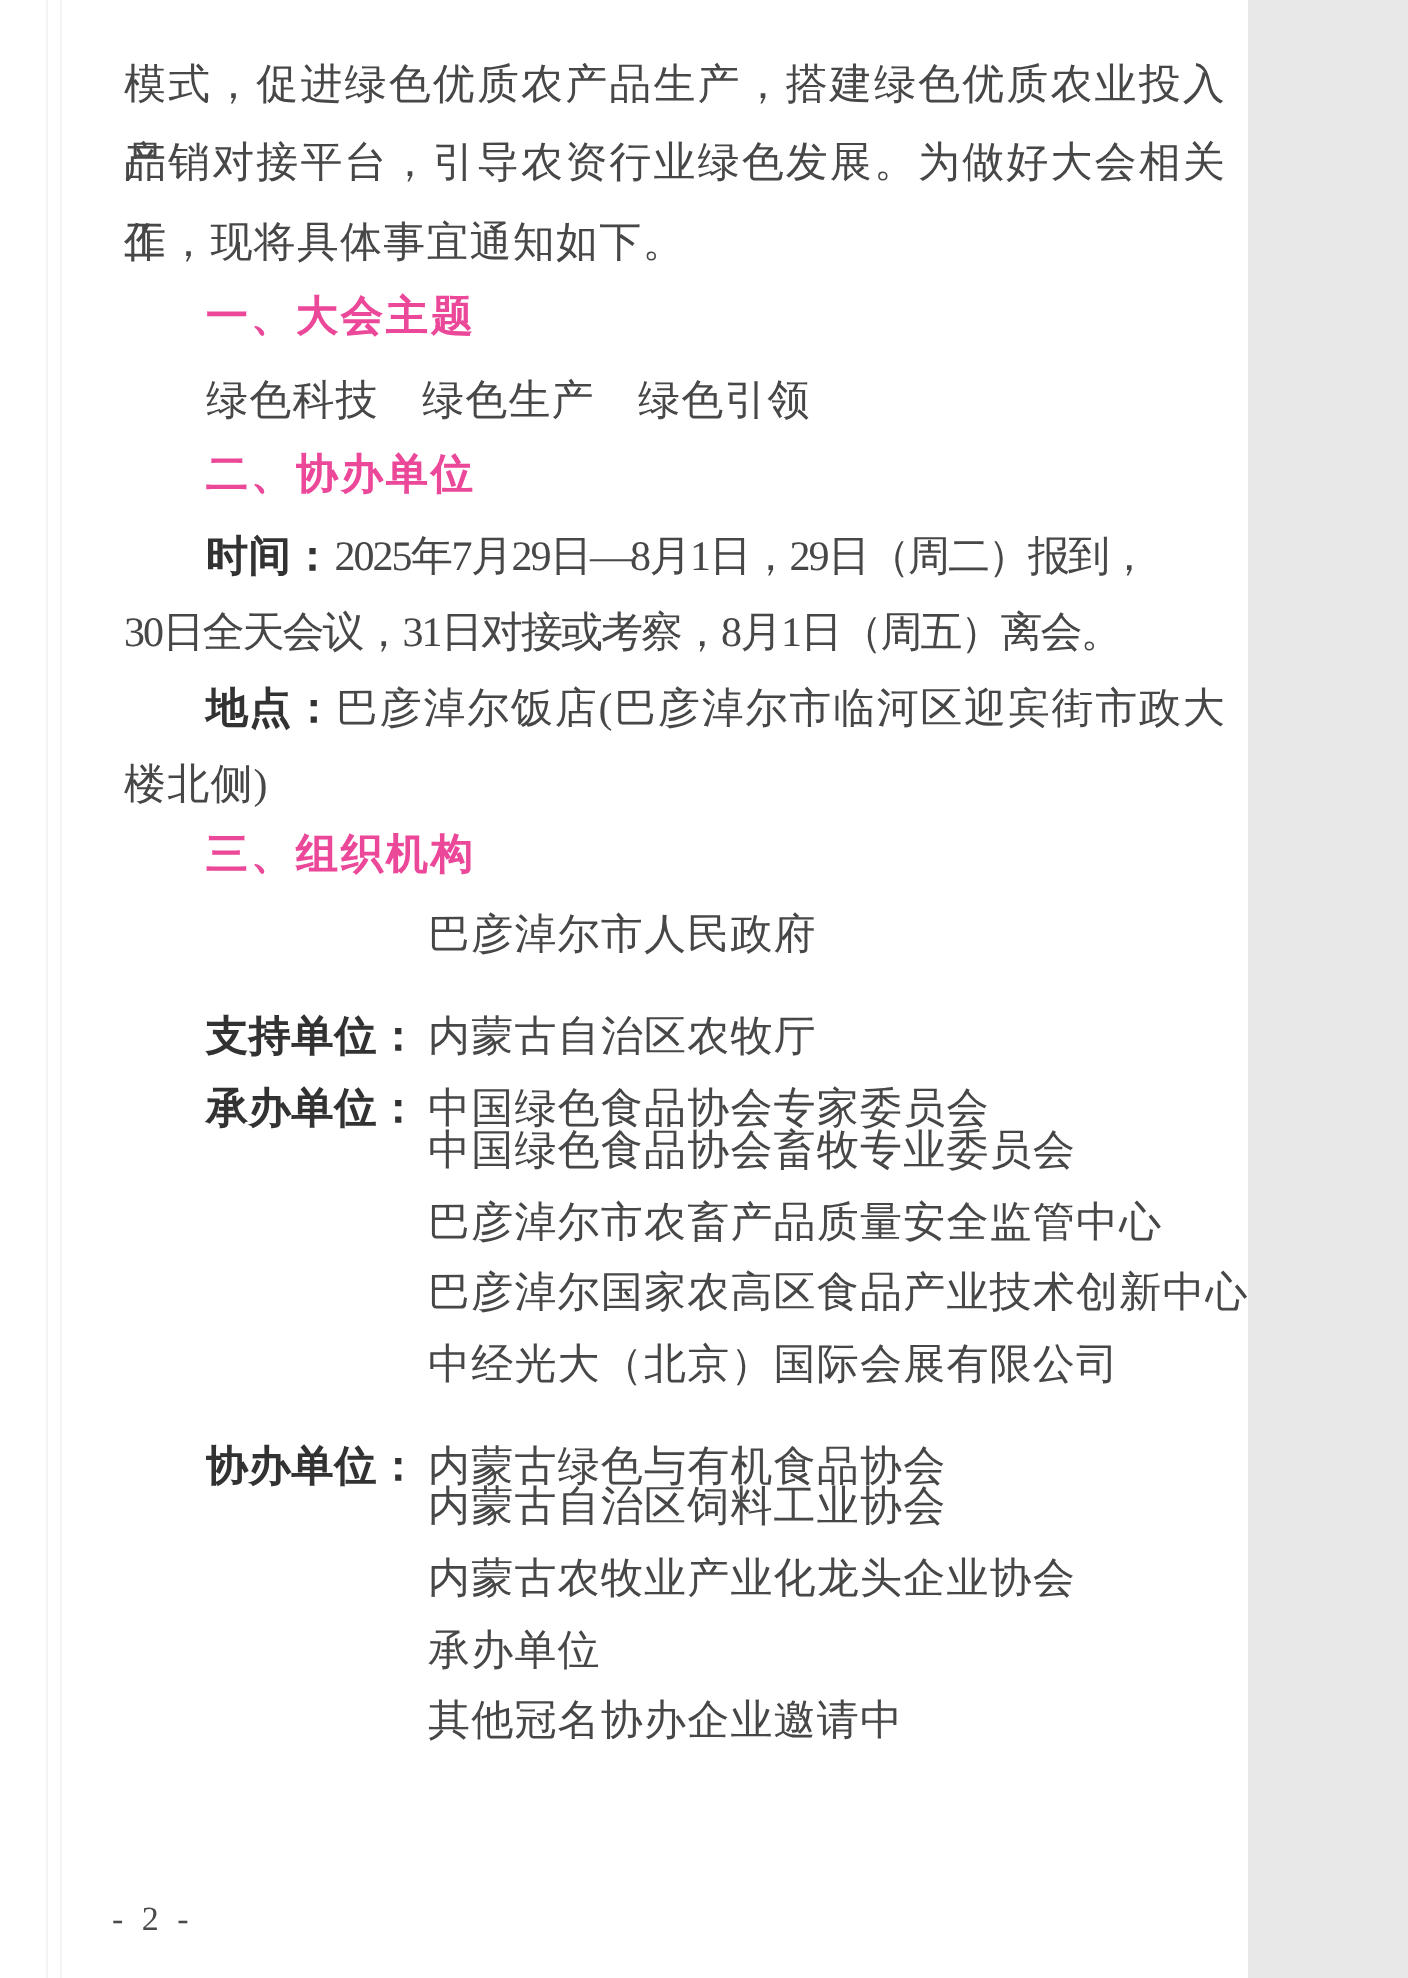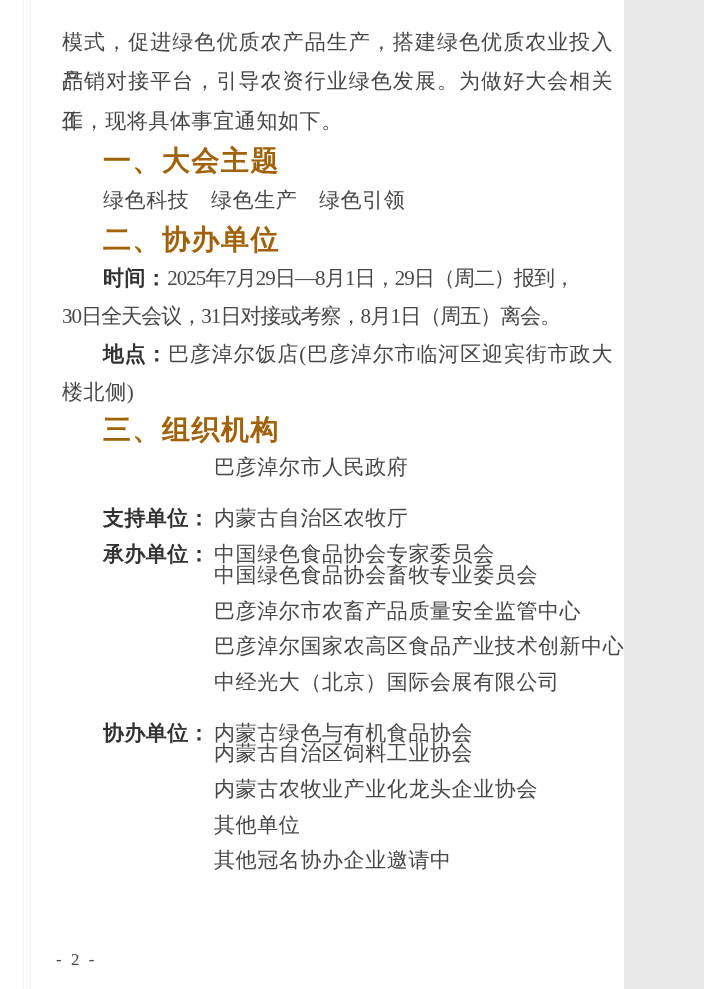--- a/index.html
+++ b/index.html
@@ -18,25 +18,25 @@
   .sec-b .line{height:38px;line-height:38px;}
   .sec-c .line{height:36px;line-height:36px;}
   .sec-d .line{height:35.7px;line-height:35.7px;}
   .body-text{
     font-family:"Liberation Serif","DejaVu Serif",serif;
     font-size:21px;
     letter-spacing:0.6px;
     color:#474747;
   }
   .heading{
-    font-family:Liberation Serif, serif;
-    font-size:28px;
+    font-family:Liberation Mono, monospace;
+    font-size:21px;
     font-weight:700;
     letter-spacing:1.5px;
-    color:#a16207;
+    color:#ec4899;
   }
   .indent{padding-left:41px;}
   .justify{white-space:normal;text-align:justify;text-align-last:justify;}
   .tight{letter-spacing:-1px;word-spacing:-4px;}
   .bold-label{
     font-family:"DejaVu Sans","Liberation Sans",sans-serif;
     font-weight:700;
     letter-spacing:0.4px;
     color:#323232;
     margin-top:15px;
@@ -86,20 +86,20 @@
       <div class="line body-text org-cont">中国绿色食品协会畜牧专业委员会</div>
       <div class="line body-text org-cont">巴彦淖尔市农畜产品质量安全监管中心</div>
     </div>
 
     <div class="sec-d">
       <div class="line body-text org-cont">巴彦淖尔国家农高区食品产业技术创新中心</div>
       <div class="line body-text org-cont">中经光大（北京）国际会展有限公司</div>
       <div class="line body-text indent"><span class="bold-label org-label">协办单位：</span><span>内蒙古绿色与有机食品协会</span></div>
       <div class="line body-text org-cont">内蒙古自治区饲料工业协会</div>
       <div class="line body-text org-cont">内蒙古农牧业产业化龙头企业协会</div>
-      <div class="line body-text org-cont">其他单位</div>
+      <div class="line body-text org-cont">承办单位</div>
       <div class="line body-text org-cont">其他冠名协办企业邀请中</div>
     </div>
 
   </div>
 
   <div class="pagenum">- 2 -</div>
 </div>
 
 </body></html>

